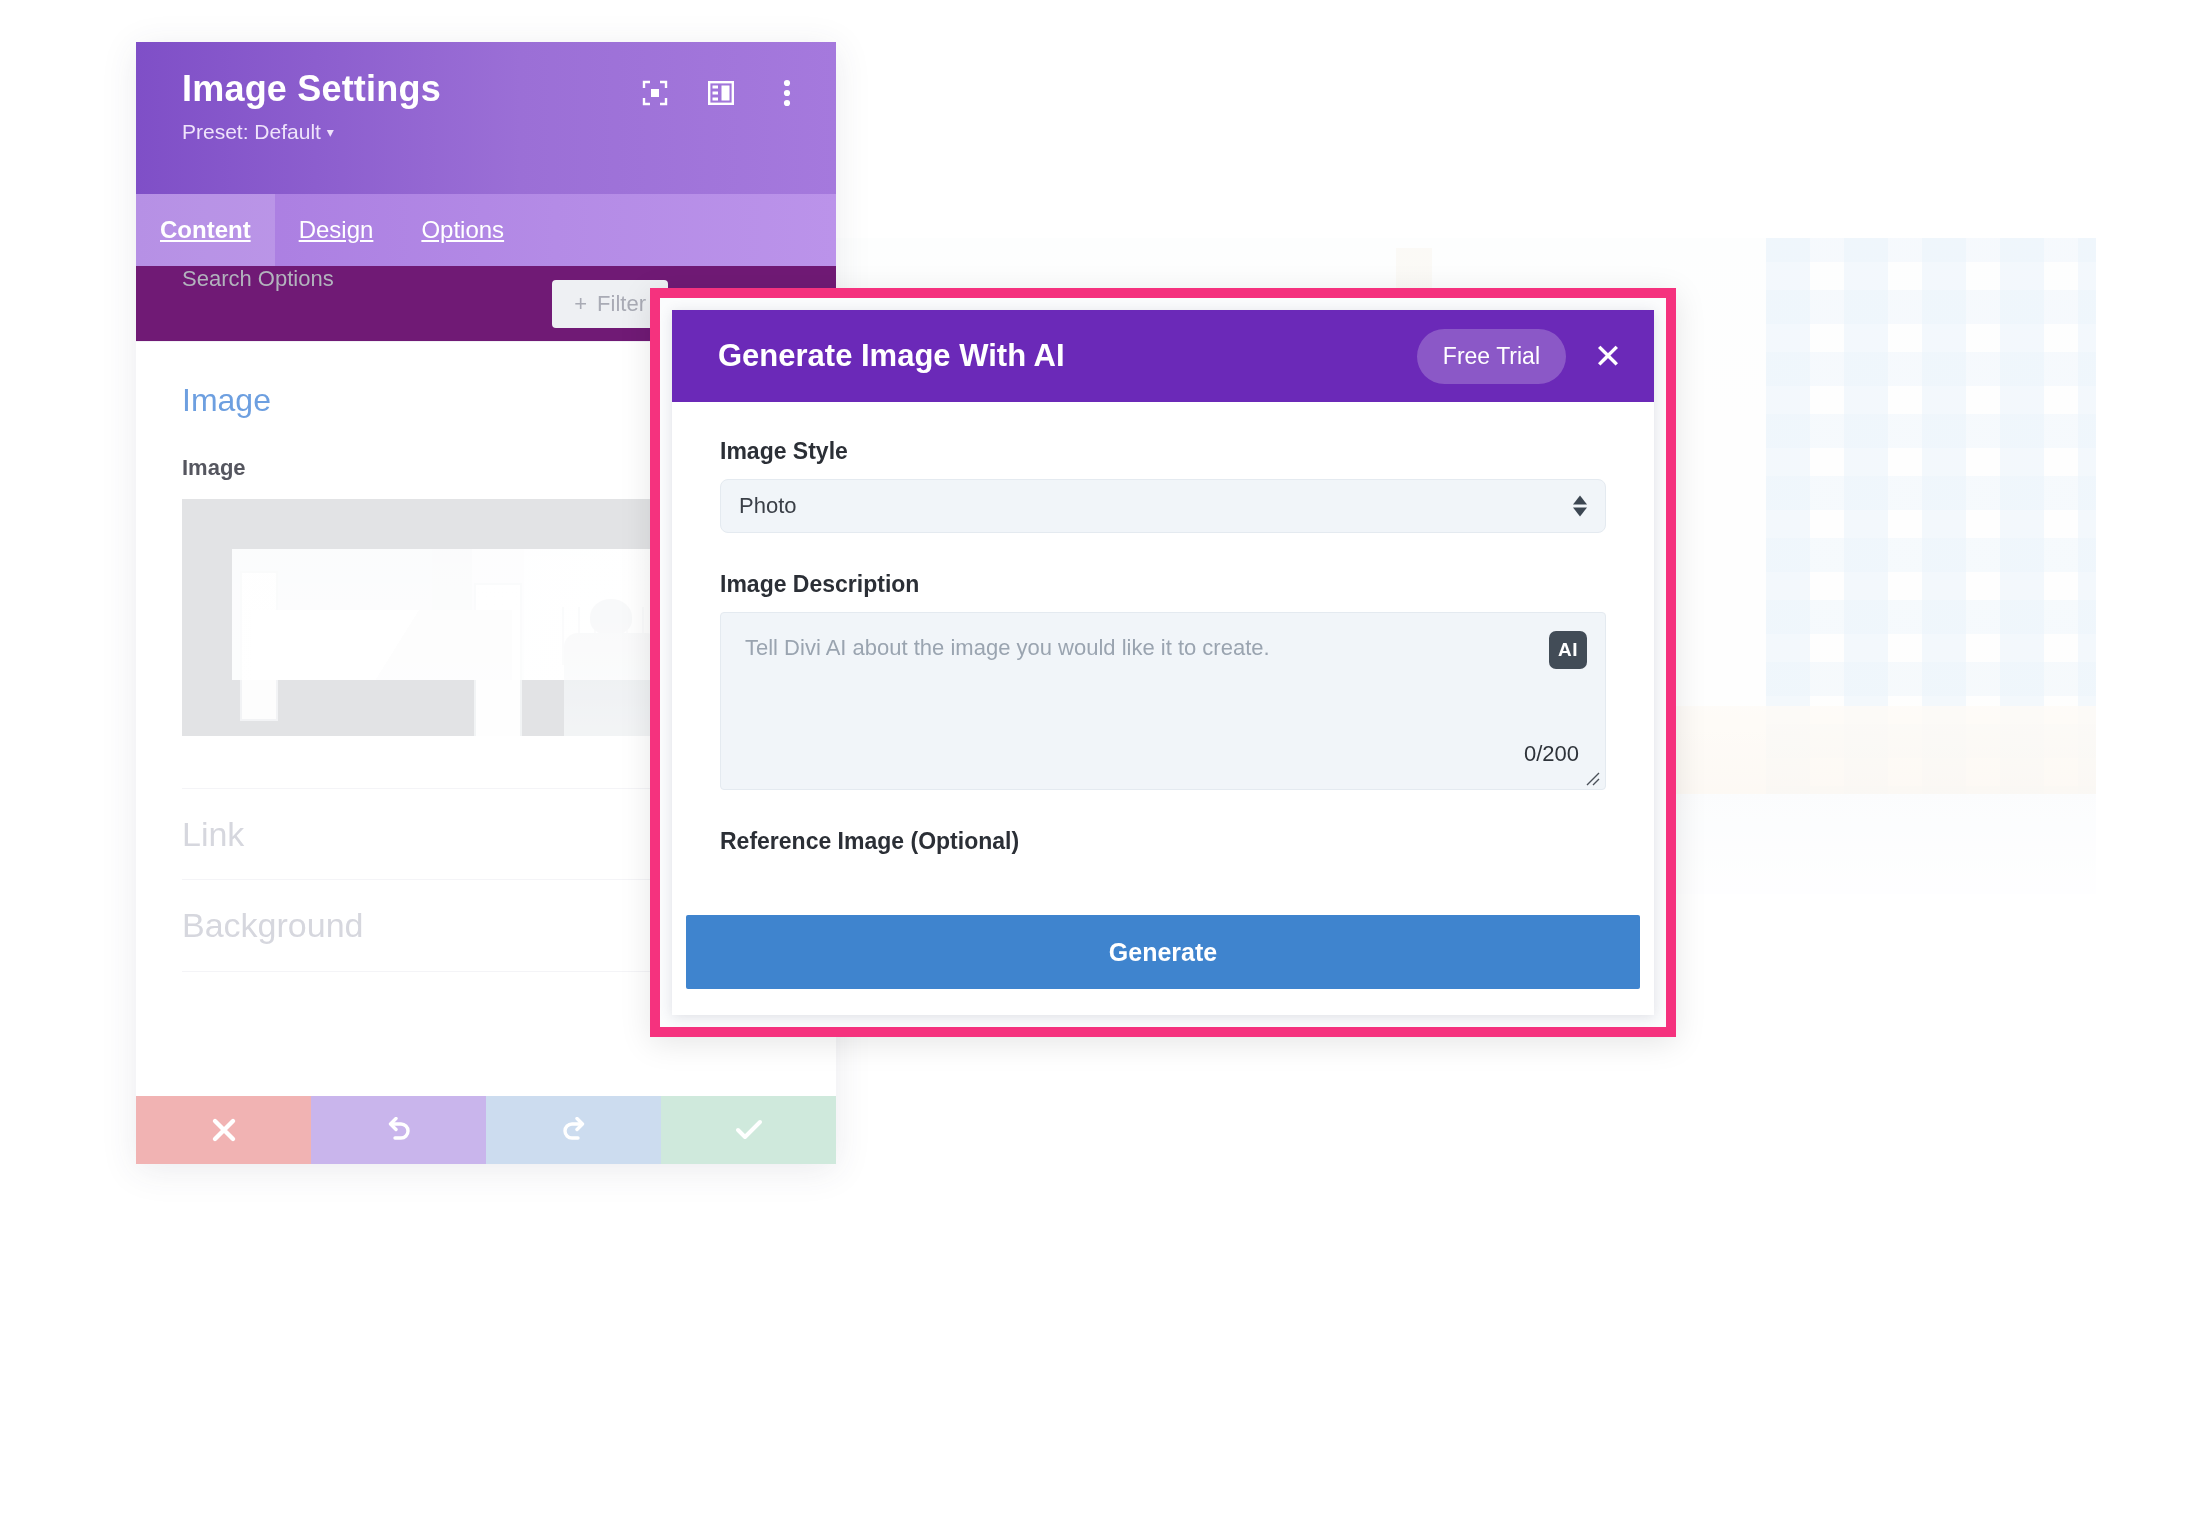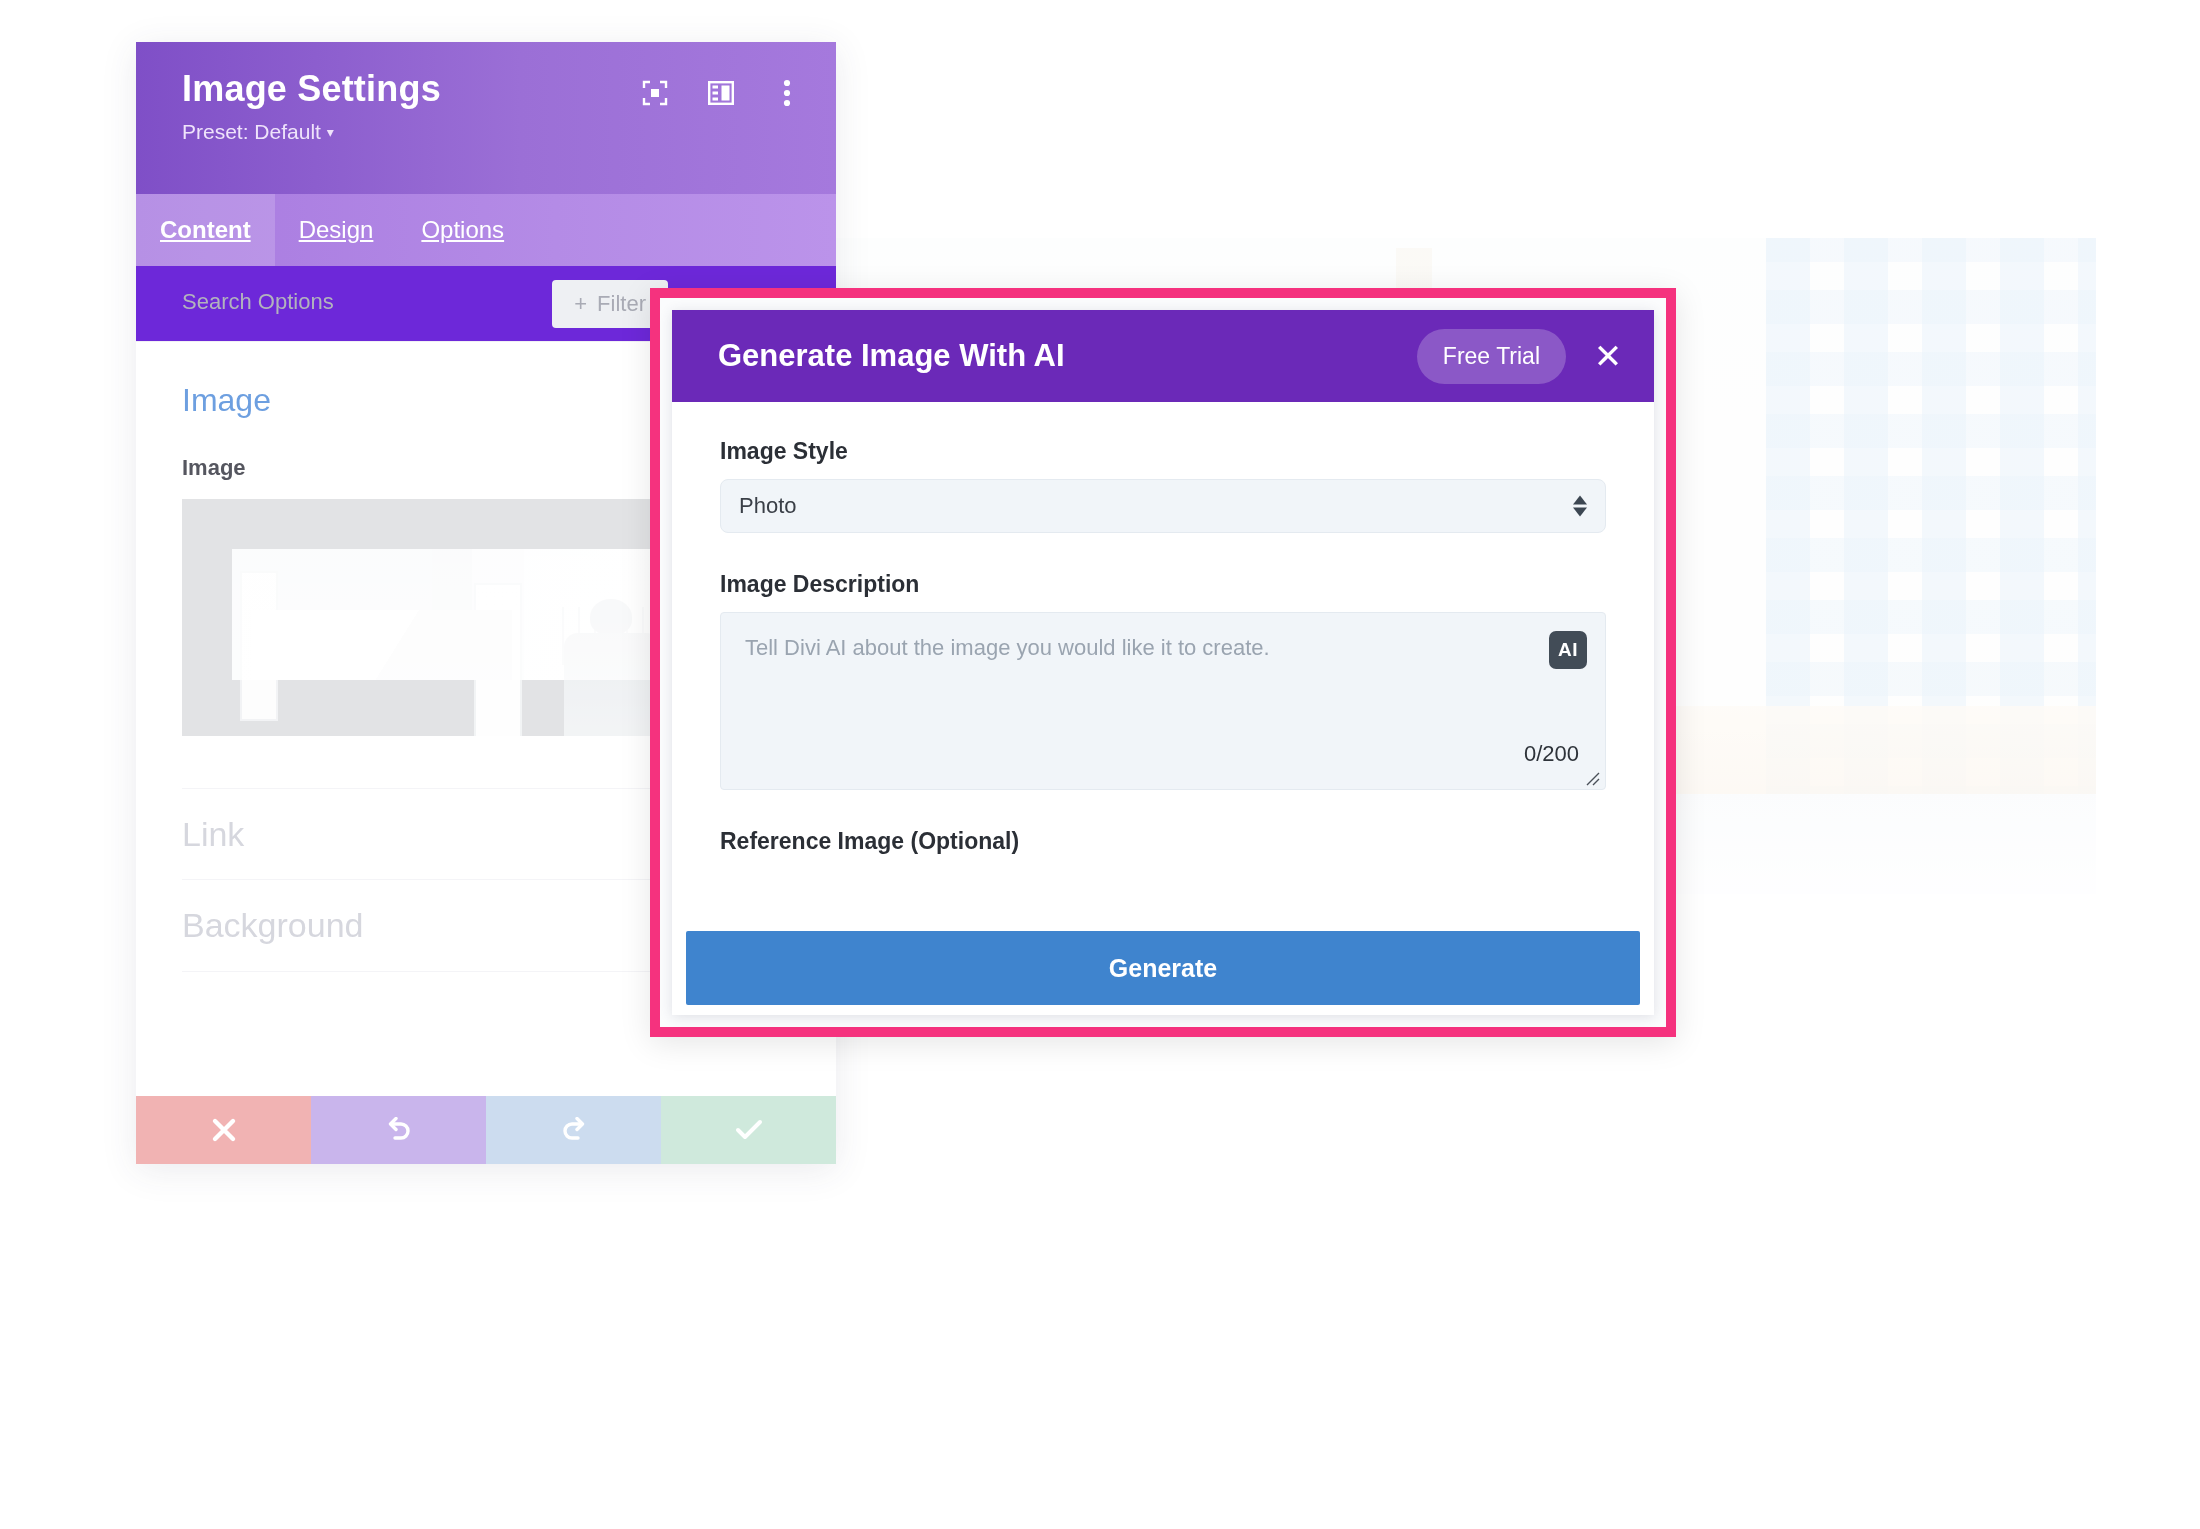--- a/index.html
+++ b/index.html
@@ -57,21 +57,21 @@
   .hicon { width:30px; height:30px; display:flex; align-items:center; justify-content:center; }
   .hicon svg { display:block; }
 
   .divi-tabs { display:flex; height: 72px;
     background: linear-gradient(90deg,#a87ae0 0%, #b48be6 60%, #bb93ea 100%); }
   .divi-tab { display:flex; align-items:center; padding: 0 24px; color:#ffffff;
      font-size: 24px; text-decoration: underline; }
   .divi-tab.active { background: rgba(255,255,255,.17); color:#ffffff; font-weight:600; }
 
   .divi-search {
-    height: 76px; background:#6d28d9; display:flex; align-items:center;
+    height: 76px; background:#701a75; display:flex; 
     padding: 0 30px 4px 46px; position:relative; border-bottom:1px solid #f1f1f5;
   }
   .divi-search-ph { color:#b2b3bd; font-size: 22px; }
   .filter-btn { position:absolute; right:168px; top:14px; height:48px;
     background:#eef0f3; color:#a9abb5; font-size:22px; display:flex; align-items:center;
     gap:10px; padding:0 22px; border-radius:4px; }
 
   .divi-body { padding: 40px 46px 0 46px; background:#fff; position:relative; height: 822px; }
   .sec-title-blue { color:#6d9fe0; font-size: 32px; font-weight:400; }
   .field-label { color:#55565f; font-size: 22px; font-weight:600; margin-top: 36px; }
@@ -146,21 +146,21 @@
       background:#424c57; color:#fff; font-size:19px; font-weight:700; display:flex;
       align-items:center; justify-content:center; letter-spacing:.5px; }
   .ta-count { position:absolute; right:26px; bottom:22px; font-size:22px; color:#2e333a; }
   .ta-resize { position:absolute; right:4px; bottom:2px; width:18px; height:18px; }
 
   .upload-btn { height: 62px; background:#4b5563; border-radius:4px; color:#fff;
       font-size:23px; font-weight:700; display:flex; align-items:center; justify-content:center; }
   .gen-btn { height: 74px; background:#3f84ce; color:#fff; font-size:25px; font-weight:700;
       display:flex; align-items:center; justify-content:center; margin: 0 0 8px 0;
       border-radius: 2px; }
-  .gen-wrap { padding: 0 14px 2px 14px; background:#ffffff; }
+  .gen-wrap { padding: 0 14px 18px 14px; background:#ffffff; }
 </style>
 </head>
 <body>
 
 <div id="stage">
 
   <div class="canvas-photo">
     <div class="cp-sky"></div>
     <div class="cp-grid"></div>
     <div class="cp-tower"></div>

